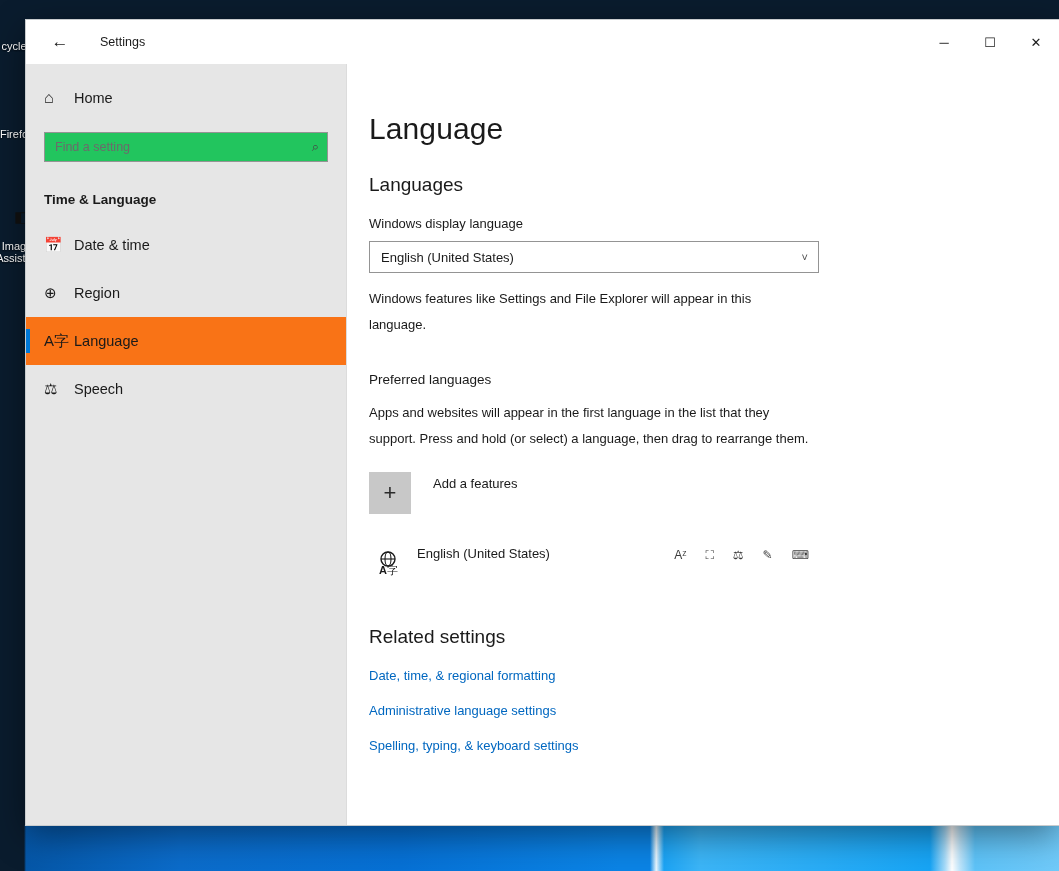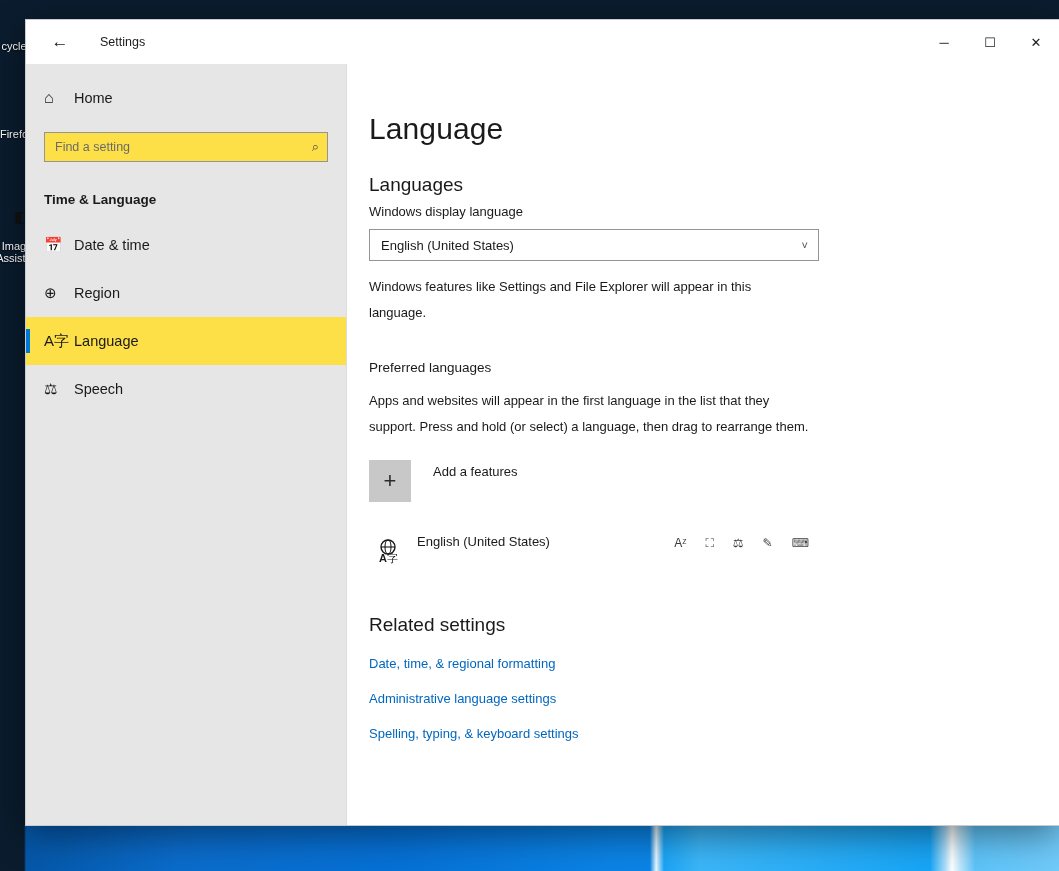--- a/index.html
+++ b/index.html
@@ -93,52 +93,52 @@
     width:321px; flex:none; background:#e6e6e6; padding-top:14px;
     border-right:1px solid #dcdcdc;
   }
   #home-item {
     display:flex; align-items:center; height:40px; padding-left:18px; cursor:pointer;
   }
   #home-item .ico { width:30px; font-size:16px; color:#1a1a1a; }
   #home-item .lbl { font-size:14.5px; color:#1a1a1a; }
 
   #search-wrap {
-    margin:14px 18px 0 18px; height:30px; background:#fde047;
+    margin:14px 18px 0 18px; height:30px; background:#22c55e;
     border:1px solid #949494; display:flex; align-items:center;
     padding:0 8px 0 10px;
   }
   #search-input {
     flex:1; border:0; outline:0; font-family:inherit;
     font-size:12.5px; color:#1a1a1a; background:transparent;
   }
   #search-input::placeholder { color:#6b6b6b; }
   #search-icon { font-size:13px; color:#454545; }
 
   #group-title {
     margin:30px 0 14px 18px; font-size:13.5px; font-weight:bold; color:#1a1a1a;
   }
 
   .nav-item {
     position:relative; display:flex; align-items:center;
     height:48px; padding-left:18px; cursor:pointer;
   }
-  .nav-item.selected { background:#fde047; }
+  .nav-item.selected { background:#f97316; }
   .nav-item.selected:before {
     content:""; position:absolute; left:0; top:12px; bottom:12px; width:4px;
     background:#0078d7;
   }
   .nav-item .ico { width:30px; font-size:15px; color:#1a1a1a; display:flex; align-items:center; }
   .nav-item .lbl { font-size:14.5px; color:#1a1a1a; }
 
   
   #content { flex:1; background:#fff; padding:48px 0 0 22px; overflow:hidden; }
   #page-title { font-size:30px; font-weight:300; color:#1a1a1a; letter-spacing:.1px; }
   .section-head { font-size:19px; font-weight:400; color:#1a1a1a; margin-top:28px; }
-  .field-label { font-size:13px; color:#1a1a1a; margin-top:8px; }
+  .field-label { font-size:13px; color:#1a1a1a; margin-top:20px; }
 
   #display-language-combo {
     margin-top:10px; width:450px; height:32px; background:#fff;
     border:1px solid #949494; display:flex; align-items:center;
     padding:0 10px 0 11px; cursor:pointer;
   }
   #display-language-value { flex:1; font-size:13px; color:#1a1a1a; }
   #combo-chevron { font-size:11px; color:#4a4a4a; }
 
   .body-text {

